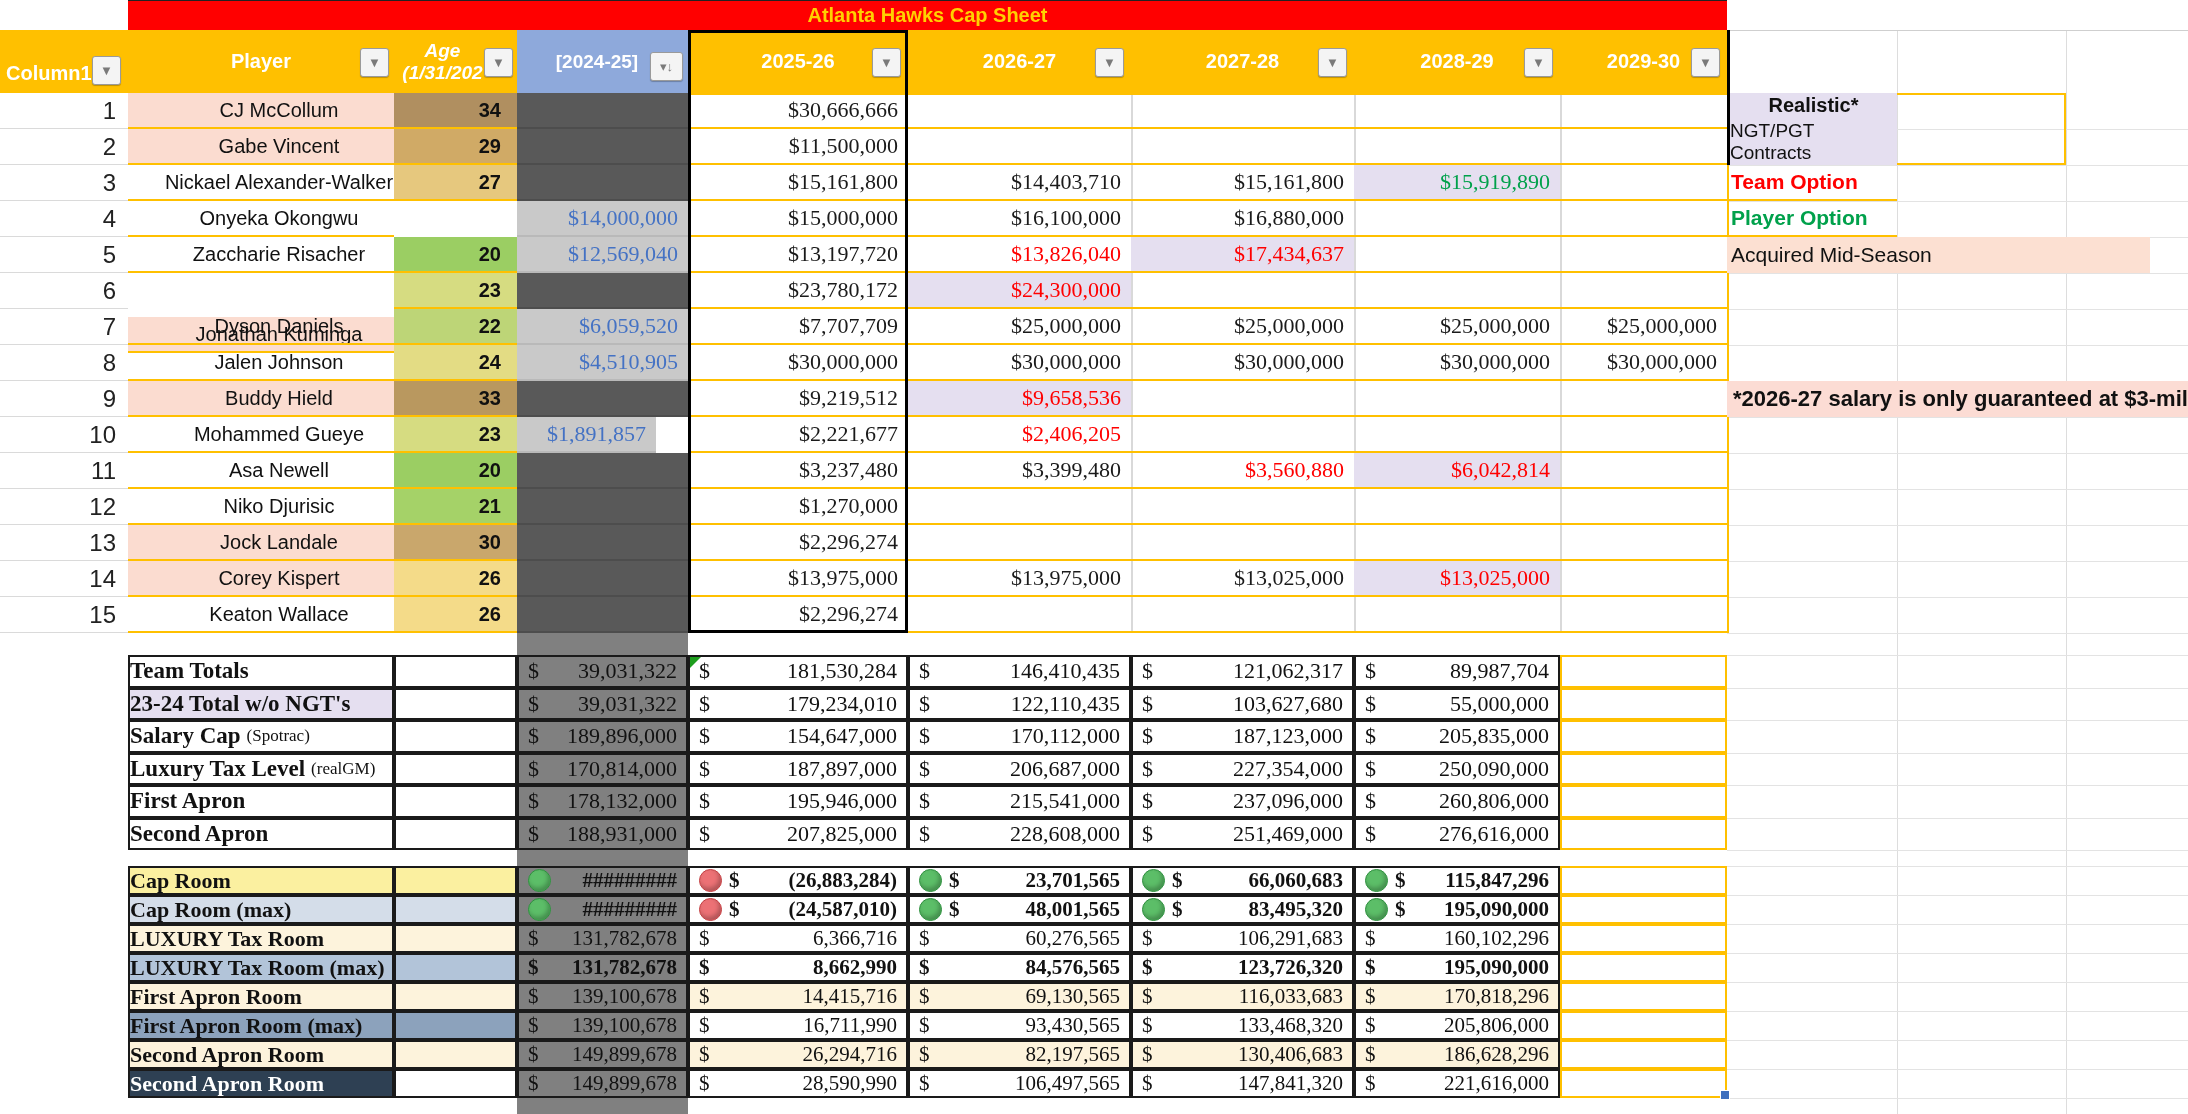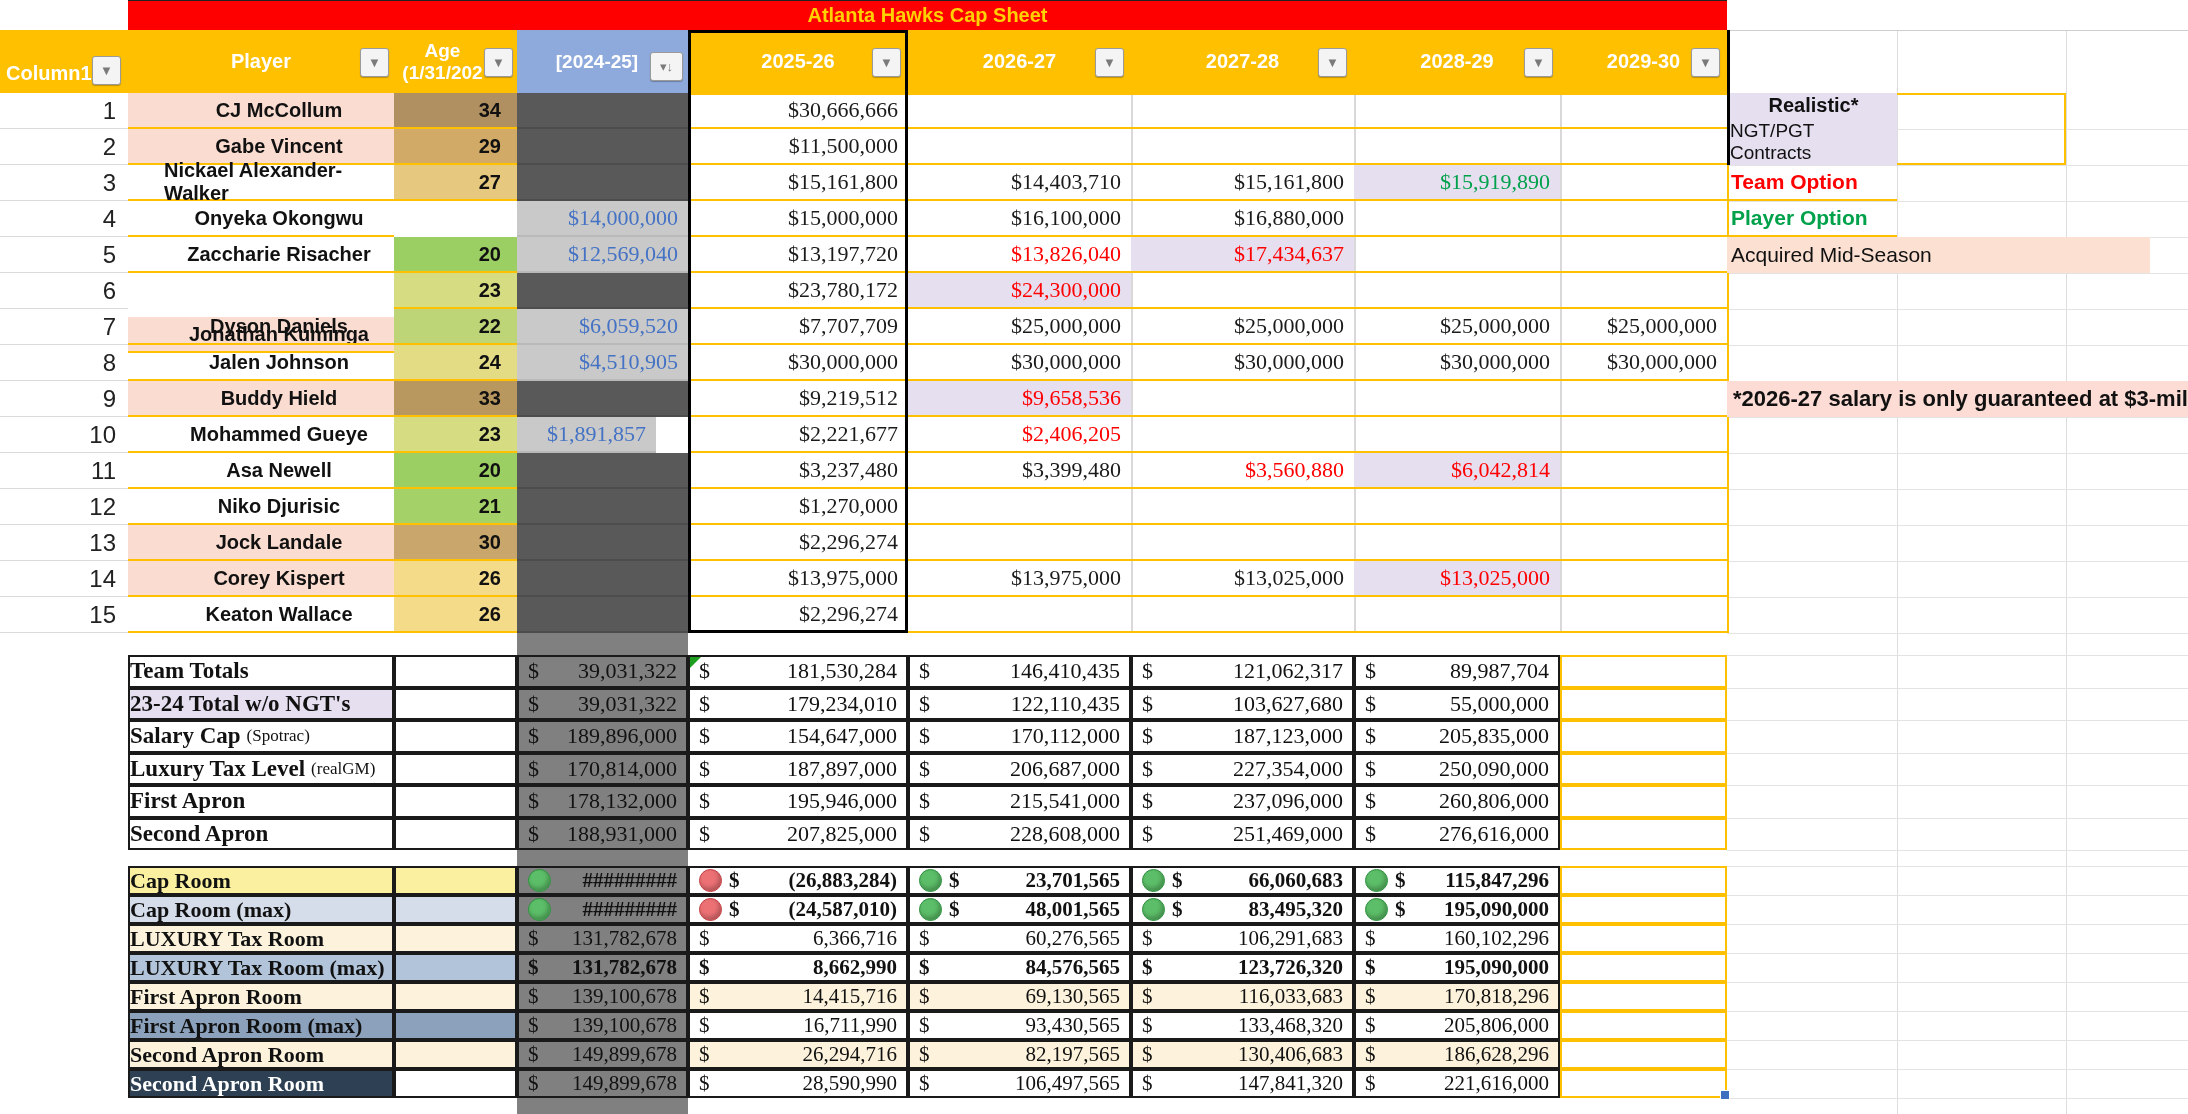--- a/index.html
+++ b/index.html
@@ -14,21 +14,21 @@
   
   .hdr-cell{top:30px;height:63px;background:#FFC000;color:#fff;font-weight:bold;font-size:20px;
     display:flex;align-items:center;justify-content:center;text-align:center;line-height:1.15;}
   .dd-btn{position:absolute;width:29px;height:29px;background:#f4f4f4;border:1px solid #9a9a9a;
     border-radius:3px;display:flex;align-items:center;justify-content:center;color:#7a7a7a;
     font-size:13px;box-shadow:0 1px 1px rgba(0,0,0,.25);cursor:pointer;}
   
   .cell{position:absolute;box-sizing:border-box;display:flex;align-items:center;}
   .num{justify-content:flex-end;padding-right:12px;font-size:24px;color:#222;
        border-bottom:1px solid #DADADA;}
-  .pname{justify-content:center;font-weight:bold;font-size:20px;color:#111;
+  .pname{justify-content:center;font-weight:normal;font-size:20px;color:#111;
        border-bottom:2px solid #FFC000;padding-left:36px;}
   .page{justify-content:flex-end;padding-right:16px;font-weight:bold;font-size:20px;color:#111;
        border-bottom:2px solid #FFC000;}
   .sal{justify-content:flex-end;padding-right:10px;font-family:"Liberation Serif",serif;
        font-size:22px;color:#1a1a1a;border-bottom:2px solid #FFC000;}
   .sal.blue{color:#4472C4;}
   .sal.redtx{color:#FF0000;}
   .sal.greentx{color:#00A14B;}
   
   .blk-label{font-family:"Liberation Serif",serif;font-weight:bold;display:flex;align-items:center;
@@ -121,21 +121,21 @@
   <div id="header-row">
       <div class="hdr-cell abs" style="position: absolute; box-sizing: border-box; left: 0px; top: 30px; width: 128px; height: 63px; justify-content: flex-start; padding-left: 6px; align-items: flex-end;">
         <span style="padding-bottom: 8px;">Column1</span>
       </div>
       <div class="dd-btn" style="position: absolute; box-sizing: border-box; left: 92px; top: 56px; width: 29px; height: 29px;">▼</div>
       <div class="hdr-cell abs" style="position: absolute; box-sizing: border-box; left: 128px; top: 30px; width: 266px; height: 63px;">
         <span>Player</span>
       </div>
       <div class="dd-btn" style="position: absolute; box-sizing: border-box; left: 360px; top: 48px; width: 29px; height: 29px;">▼</div>
       <div class="hdr-cell abs" style="position: absolute; box-sizing: border-box; left: 394px; top: 30px; width: 123px; height: 63px; padding-right: 26px; font-size: 19px;">
-        <span style="white-space: normal;">Age (1/31/202</span>
+        <span style="white-space: normal; font-style: italic;">Age (1/31/202</span>
       </div>
       <div class="dd-btn" style="position: absolute; box-sizing: border-box; left: 484px; top: 48px; width: 29px; height: 29px;">▼</div>
       <div class="hdr-cell abs" style="position: absolute; box-sizing: border-box; left: 517px; top: 30px; width: 171px; height: 63px; background: rgb(142, 169, 219); font-size: 19px; padding-right: 11px;">
         <span>[2024-25]</span>
       </div>
       <div class="dd-btn" style="position: absolute; box-sizing: border-box; left: 650px; top: 52px; width: 33px; height: 29px;">▾↓</div>
       <div class="hdr-cell abs" style="position: absolute; box-sizing: border-box; left: 688px; top: 30px; width: 220px; height: 63px;">
         <span>2025-26</span>
       </div>
       <div class="dd-btn" style="position: absolute; box-sizing: border-box; left: 872px; top: 48px; width: 29px; height: 29px;">▼</div>

